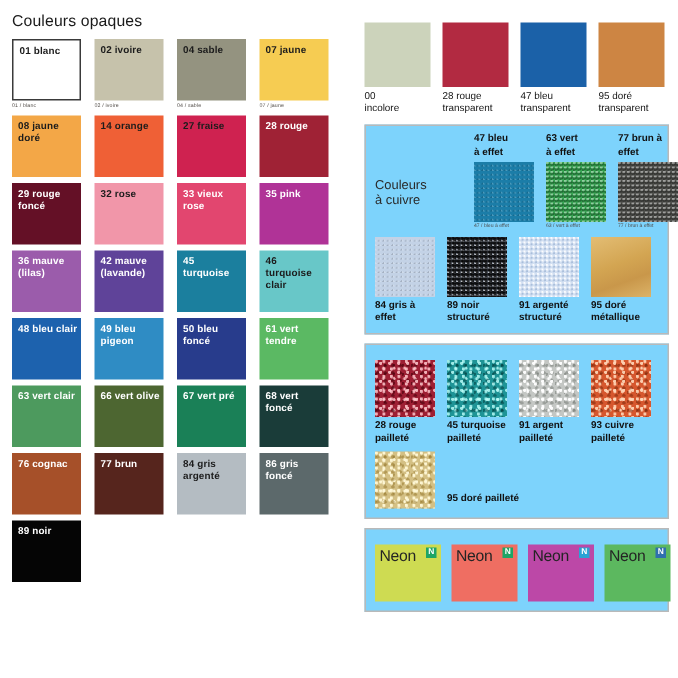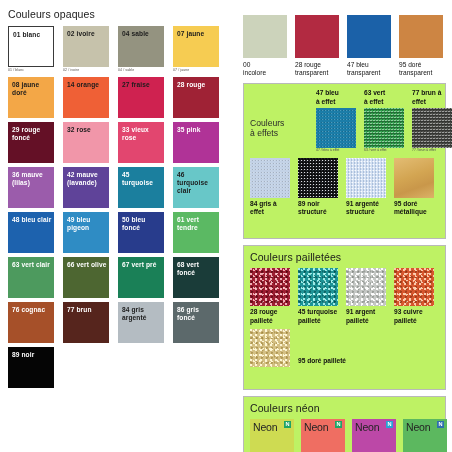--- a/index.html
+++ b/index.html
@@ -84,23 +84,23 @@
   
   .right-col {
     position: absolute;
     left: 243px;
     top: 8px;
     width: 203px;
   }
   .panel {
     border: 1px solid #b9b9b9;
     box-sizing: border-box;
-    padding: 5px 6px 22px 6px;
+    padding: 5px 6px 6px 6px;
     margin-top: 6px;
-    background: #bef264;
+    background: #7dd3fc;
   }
 
   .trans-grid {
     margin-top: 7px;
     display: grid;
     grid-template-columns: repeat(4, 44px);
     column-gap: 8px;
   }
   .trans-sw {
     width: 44px;
@@ -417,21 +417,21 @@
               <div>transparent</div>
             </div>
           </div>
         </div>
     </div>
 
     <div class="panel">
       <div class="fx-top" id="fx-top">
           <div class="fx-title">
             <div>Couleurs</div>
-            <div>à effets</div>
+            <div>à cuivre</div>
           </div>
           <div>
             <div class="fx-head">
               <div>47 bleu</div>
               <div>à effet</div>
             </div>
             <div class="fx-sw tex" style="background-color: rgb(27, 125, 168); background-image: repeating-linear-gradient(37deg, rgba(255, 255, 255, 0.22) 0px, rgba(255, 255, 255, 0.22) 1px, transparent 1px, transparent 4px), repeating-linear-gradient(-52deg, rgba(0, 0, 0, 0.16) 0px, rgba(0, 0, 0, 0.16) 1px, transparent 1px, transparent 5px); background-size: 3px 3px;"></div>
             <div class="fx-mini">47 / bleu à effet</div>
           </div>
           <div>
@@ -477,21 +477,20 @@
             <div class="fx-sw tex" style="background: linear-gradient(160deg, rgb(227, 189, 116) 0%, rgb(211, 165, 82) 45%, rgb(201, 151, 74) 70%, rgb(220, 179, 104) 100%);"></div>
             <div class="fx-bot-cap">
               <div>95 doré</div>
               <div>métallique</div>
             </div>
           </div>
         </div>
     </div>
 
     <div class="panel">
-      <div class="section-title">Couleurs  pailletées</div>
       <div class="gl-grid" id="gl-grid">
           <div>
             <div class="gl-sw tex" style="background-color: rgb(158, 31, 51); background-image: radial-gradient(circle at 18% 22%, rgba(255, 200, 205, 0.85) 0px, rgba(255, 200, 205, 0.85) 1px, transparent 1.2px), radial-gradient(circle at 62% 38%, rgba(255, 200, 205, 0.85) 0px, rgba(255, 200, 205, 0.85) 0.9px, transparent 1.1px), radial-gradient(circle at 38% 72%, rgba(70, 0, 10, 0.6) 0px, rgba(70, 0, 10, 0.6) 1px, transparent 1.2px), radial-gradient(circle at 82% 80%, rgba(255, 200, 205, 0.85) 0px, rgba(255, 200, 205, 0.85) 0.9px, transparent 1.1px), radial-gradient(circle at 8% 58%, rgba(70, 0, 10, 0.6) 0px, rgba(70, 0, 10, 0.6) 0.9px, transparent 1.1px); background-size: 5px 5px, 6px 6px, 5px 5px, 7px 7px, 6px 6px;"></div>
             <div class="gl-cap">
               <div>28 rouge</div>
               <div>pailleté</div>
             </div>
           </div>
           <div>
             <div class="gl-sw tex" style="background-color: rgb(30, 148, 150); background-image: radial-gradient(circle at 18% 22%, rgba(190, 255, 250, 0.8) 0px, rgba(190, 255, 250, 0.8) 1px, transparent 1.2px), radial-gradient(circle at 62% 38%, rgba(190, 255, 250, 0.8) 0px, rgba(190, 255, 250, 0.8) 0.9px, transparent 1.1px), radial-gradient(circle at 38% 72%, rgba(0, 60, 60, 0.55) 0px, rgba(0, 60, 60, 0.55) 1px, transparent 1.2px), radial-gradient(circle at 82% 80%, rgba(190, 255, 250, 0.8) 0px, rgba(190, 255, 250, 0.8) 0.9px, transparent 1.1px), radial-gradient(circle at 8% 58%, rgba(0, 60, 60, 0.55) 0px, rgba(0, 60, 60, 0.55) 0.9px, transparent 1.1px); background-size: 5px 5px, 6px 6px, 5px 5px, 7px 7px, 6px 6px;"></div>
@@ -515,21 +514,20 @@
             </div>
           </div>
         </div>
       <div class="gl-last">
         <div class="gl-sw tex" id="gl-last-sw" style="background-color: rgb(212, 192, 132); background-image: radial-gradient(circle at 18% 22%, rgba(255, 248, 215, 0.95) 0px, rgba(255, 248, 215, 0.95) 1px, transparent 1.2px), radial-gradient(circle at 62% 38%, rgba(255, 248, 215, 0.95) 0px, rgba(255, 248, 215, 0.95) 0.9px, transparent 1.1px), radial-gradient(circle at 38% 72%, rgba(150, 120, 45, 0.55) 0px, rgba(150, 120, 45, 0.55) 1px, transparent 1.2px), radial-gradient(circle at 82% 80%, rgba(255, 248, 215, 0.95) 0px, rgba(255, 248, 215, 0.95) 0.9px, transparent 1.1px), radial-gradient(circle at 8% 58%, rgba(150, 120, 45, 0.55) 0px, rgba(150, 120, 45, 0.55) 0.9px, transparent 1.1px); background-size: 5px 5px, 6px 6px, 5px 5px, 7px 7px, 6px 6px;"></div>
         <div class="gl-cap">95 doré pailleté</div>
       </div>
     </div>
 
     <div class="panel">
-      <div class="section-title">Couleurs  néon</div>
       <div class="neon-grid" id="neon-grid">
           <div>
             <div class="neon-sw" style="background: rgb(206, 219, 82);">
               <div class="neon-word">Neon</div>
               <div class="neon-sup" style="background: rgb(30, 165, 102);">N</div>
             </div>
           </div>
           <div>
             <div class="neon-sw" style="background: rgb(239, 110, 98);">
               <div class="neon-word">Neon</div>

